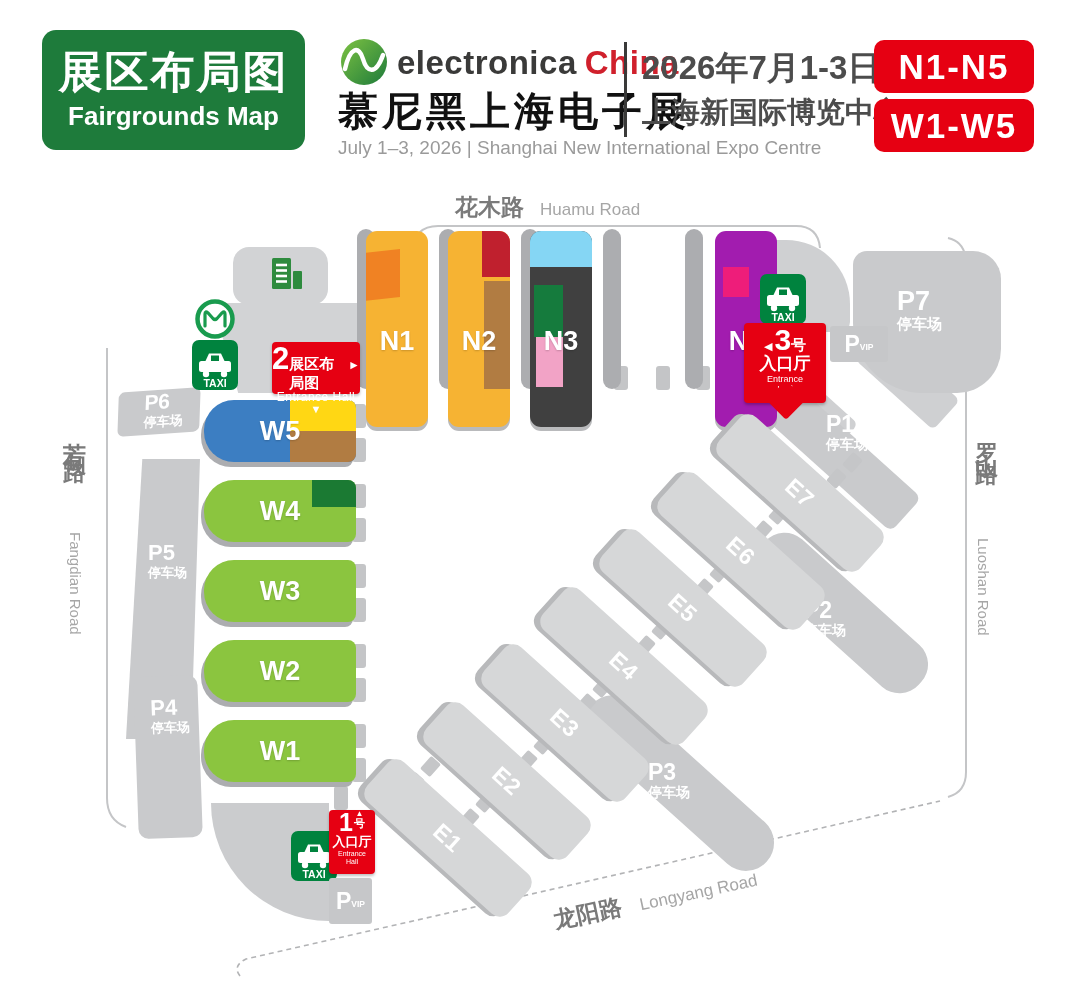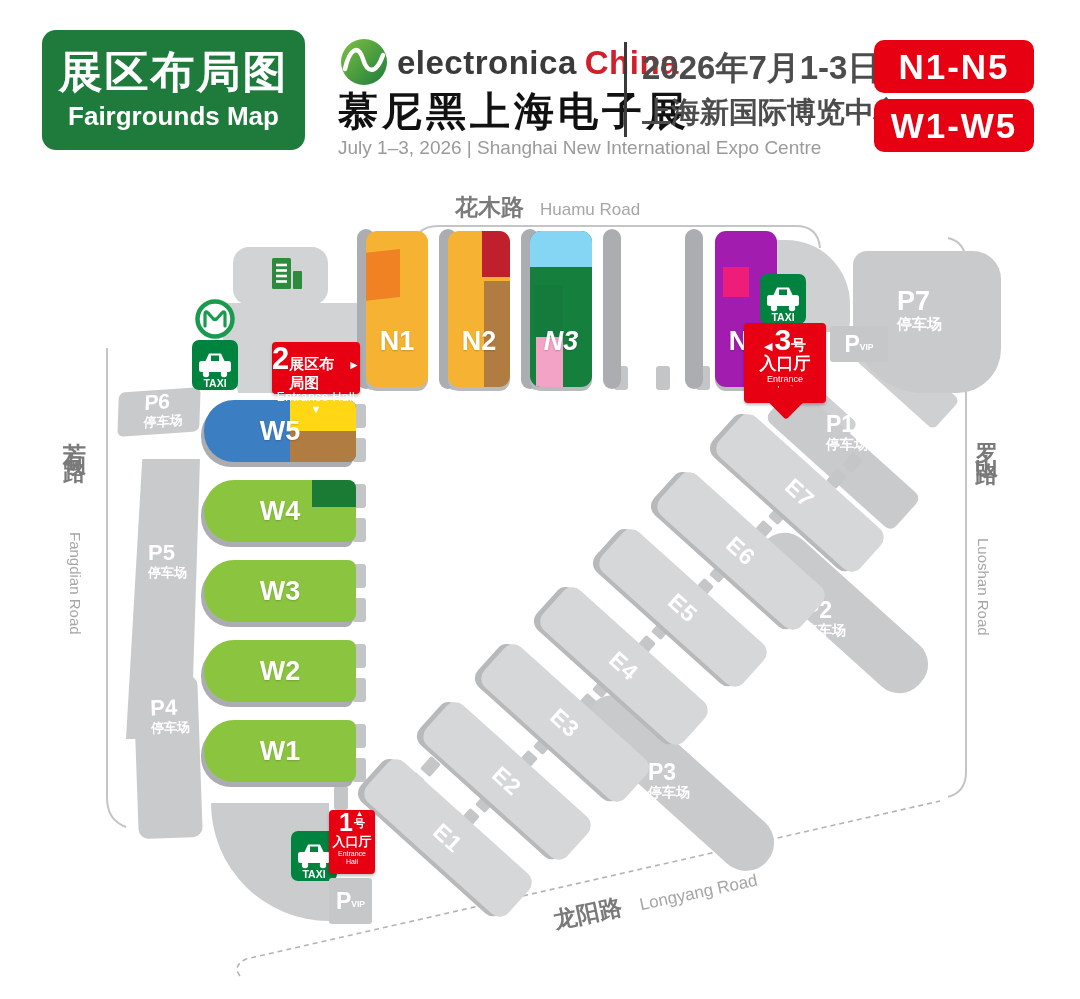--- a/index.html
+++ b/index.html
@@ -39,21 +39,21 @@
 
   
   .blob{background:#d2d3d5;}
   .tab{position:absolute;width:14px;height:24px;background:#c4c5c7;border-radius:3px;}
   .etab{position:absolute;width:13px;height:17px;background:#c5c6c8;border-radius:2px;transform:rotate(42deg);}
   .hlabel{position:absolute;width:100%;text-align:center;color:#fff;font-weight:bold;
           font-size:27px;text-shadow:0 1px 2px rgba(0,0,0,.18);}
 
   
   .nshadow{position:absolute;top:229px;width:18px;height:160px;border-radius:9px;background:#acadb0;}
-  .nhall{position:absolute;top:231px;width:62px;height:156px;border-radius:11px;overflow:hidden;
+  .nhall{position:absolute;top:231px;width:62px;height:196px;border-radius:11px;overflow:hidden;
          box-shadow:0 4px 0 #b9babc;}
   .nhall .hlabel{top:95px;}
   #n1{left:366px;} #n2{left:448px;} #n3{left:530px;} #n4{left:612px;} #n5{left:694px;}
   .patch{position:absolute;}
   #n1 .p-orange{left:-3px;top:20px;width:37px;height:48px;transform:skewY(-6deg);}
   #n2 .p-red{left:34px;top:-2px;width:30px;height:48px;}
   #n2 .p-brown{left:36px;top:50px;width:28px;height:108px;}
   #n3 .p-blue{left:0;top:0;width:62px;height:36px;}
   #n3 .p-green{left:4px;top:54px;width:29px;height:52px;}
   #n3 .p-pink{left:6px;top:106px;width:27px;height:50px;}
@@ -300,21 +300,21 @@
 
   <div class="nhall" id="n1" style="background-color: rgb(246, 179, 51);">
     <div class="patch p-orange" style="background-color: rgb(240, 130, 35);"></div>
     <div class="hlabel">N1</div>
   </div>
   <div class="nhall" id="n2" style="background-color: rgb(246, 179, 51);">
     <div class="patch p-red" style="background-color: rgb(192, 32, 46);"></div>
     <div class="patch p-brown" style="background-color: rgb(177, 124, 66);"></div>
     <div class="hlabel">N2</div>
   </div>
-  <div class="nhall" id="n3" style="background-color: #15803d; font-style: italic;">
+  <div class="nhall" id="n3" style="background-color: #404040;">
     <div class="patch p-blue" style="background-color: rgb(133, 214, 244);"></div>
     <div class="patch p-green" style="background-color: rgb(21, 123, 61);"></div>
     <div class="patch p-pink" style="background-color: rgb(242, 163, 198);"></div>
     <div class="hlabel">N3</div>
   </div>
   <div class="nhall" id="n5" style="background-color: #a21caf; margin-left: 21px;">
     <div class="patch p-magenta" style="background-color: rgb(238, 29, 122);"></div>
     <div class="hlabel">N5</div>
   </div>
 

